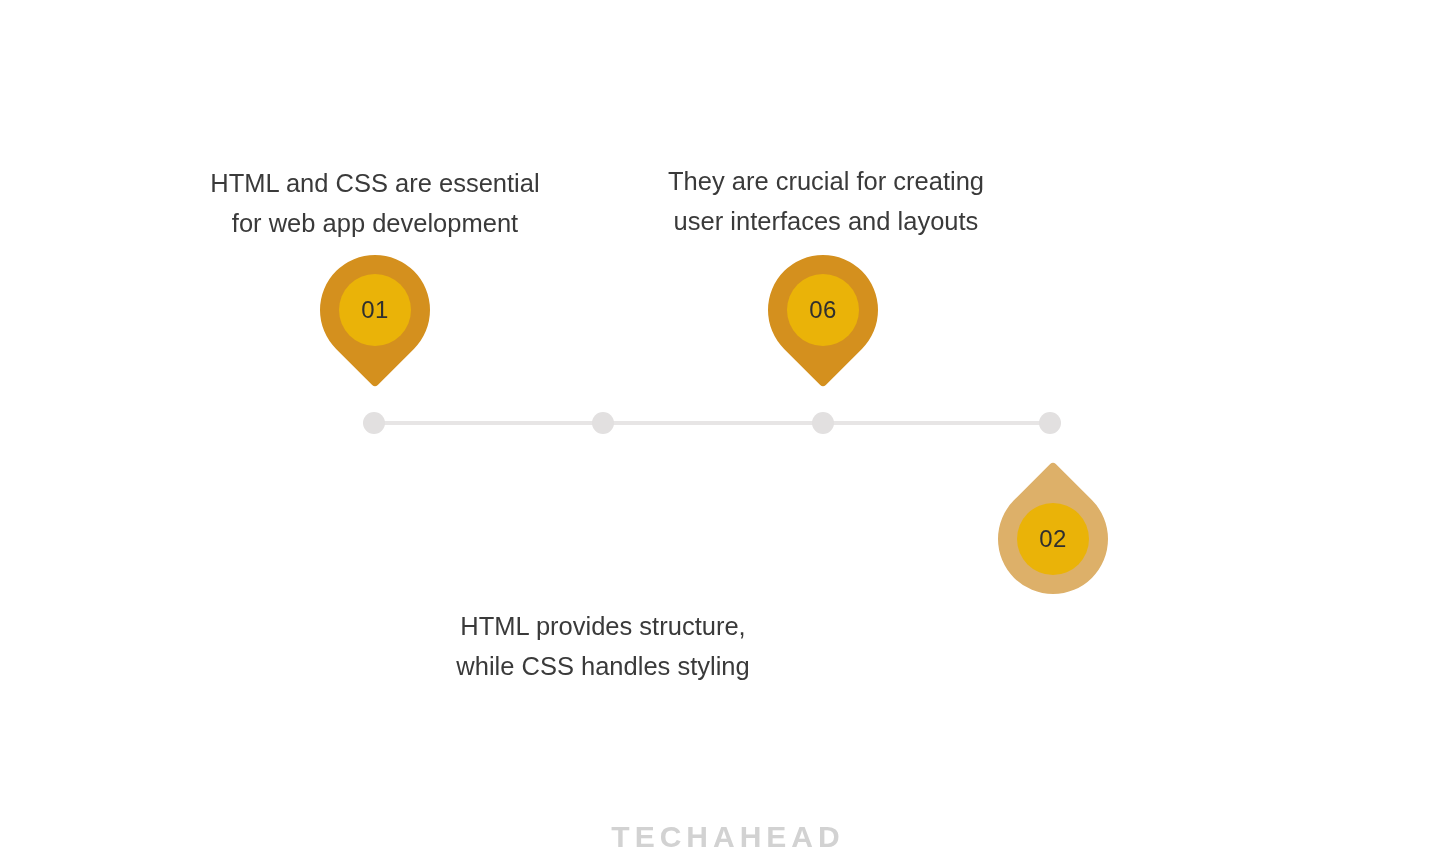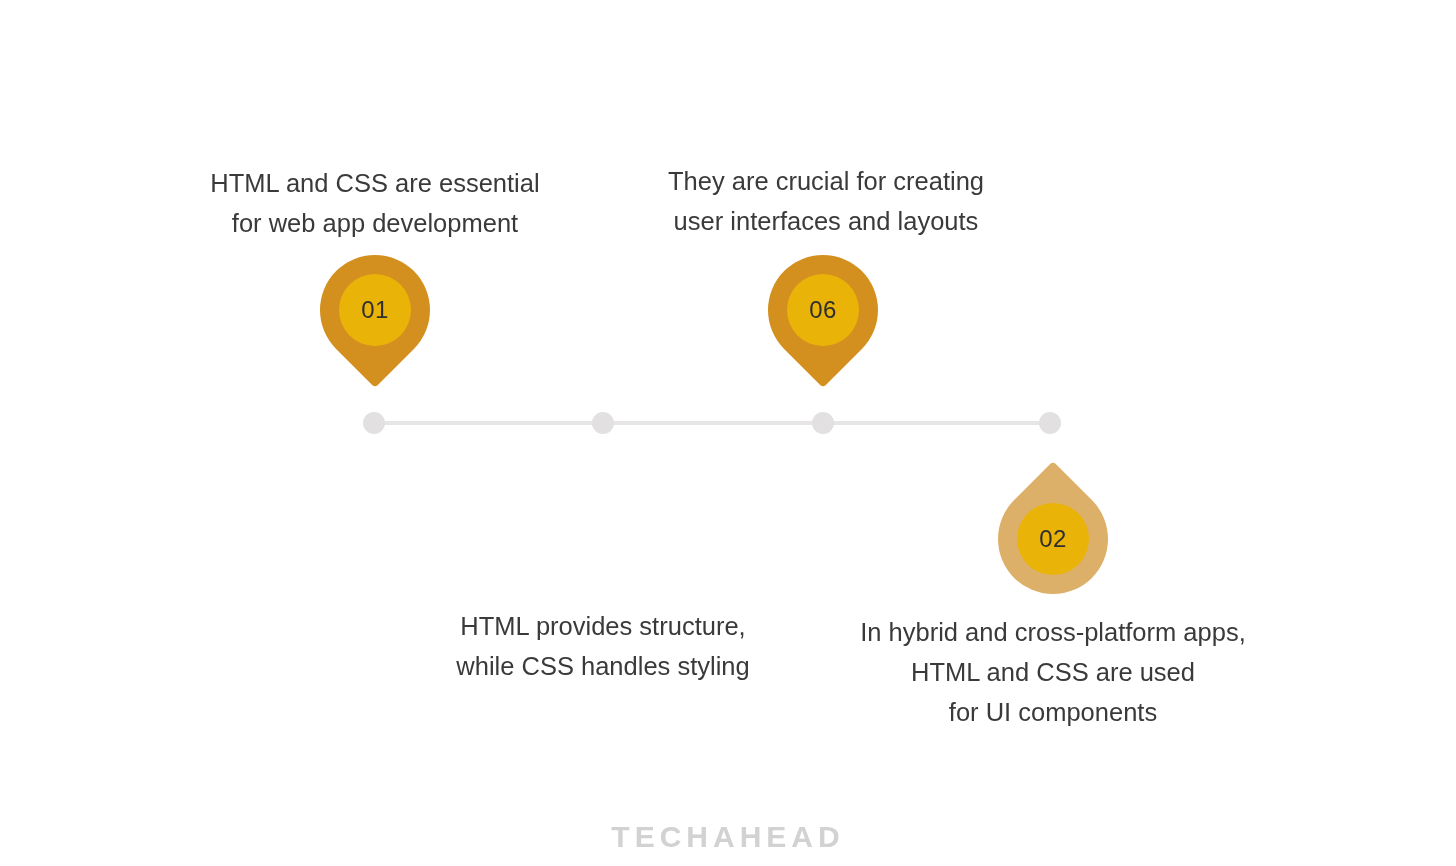--- a/index.html
+++ b/index.html
@@ -151,19 +151,16 @@
     </div>
   </div>
 
   <div class="pin point-up" style="left:998px; top:484px;">
     <div class="pin-shape" style="background:#ddb069;"></div>
     <div class="pin-hole">
       <span class="pin-number">02</span>
     </div>
   </div>
 
-  <div class="caption" style="left:813px; top:612px; width:480px;">In hybrid and cross-platform apps,
-HTML and CSS are used
-for UI components</div>
 
   <div class="watermark">TECHAHEAD</div>
 
 </div>
 
 </body></html>

